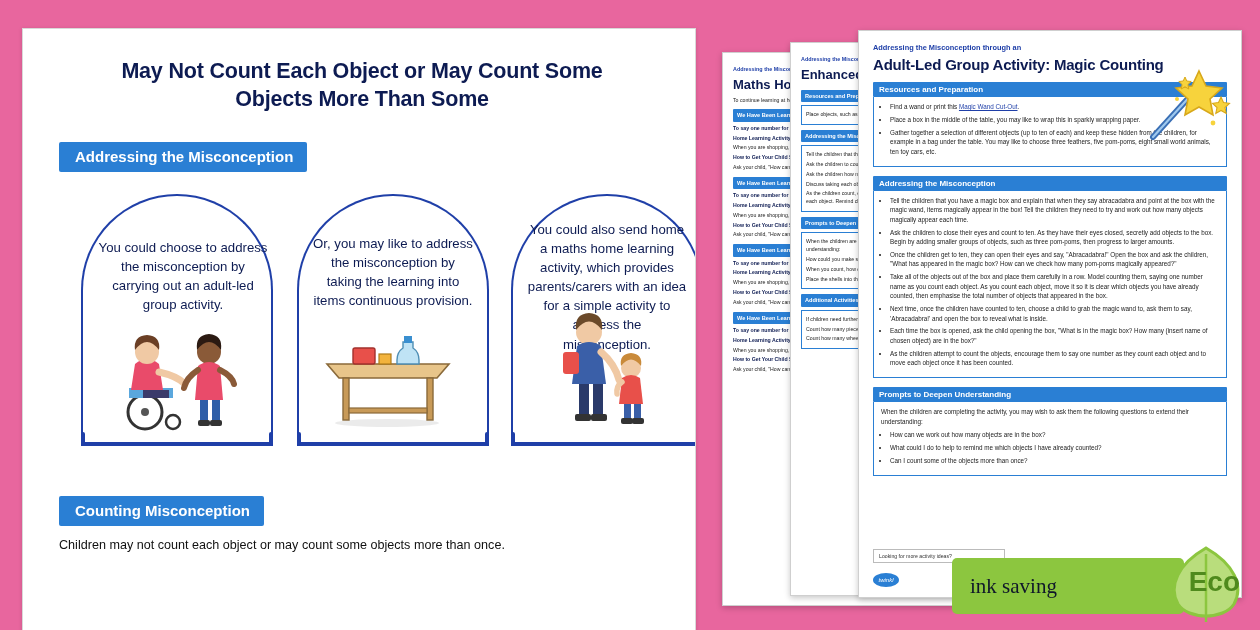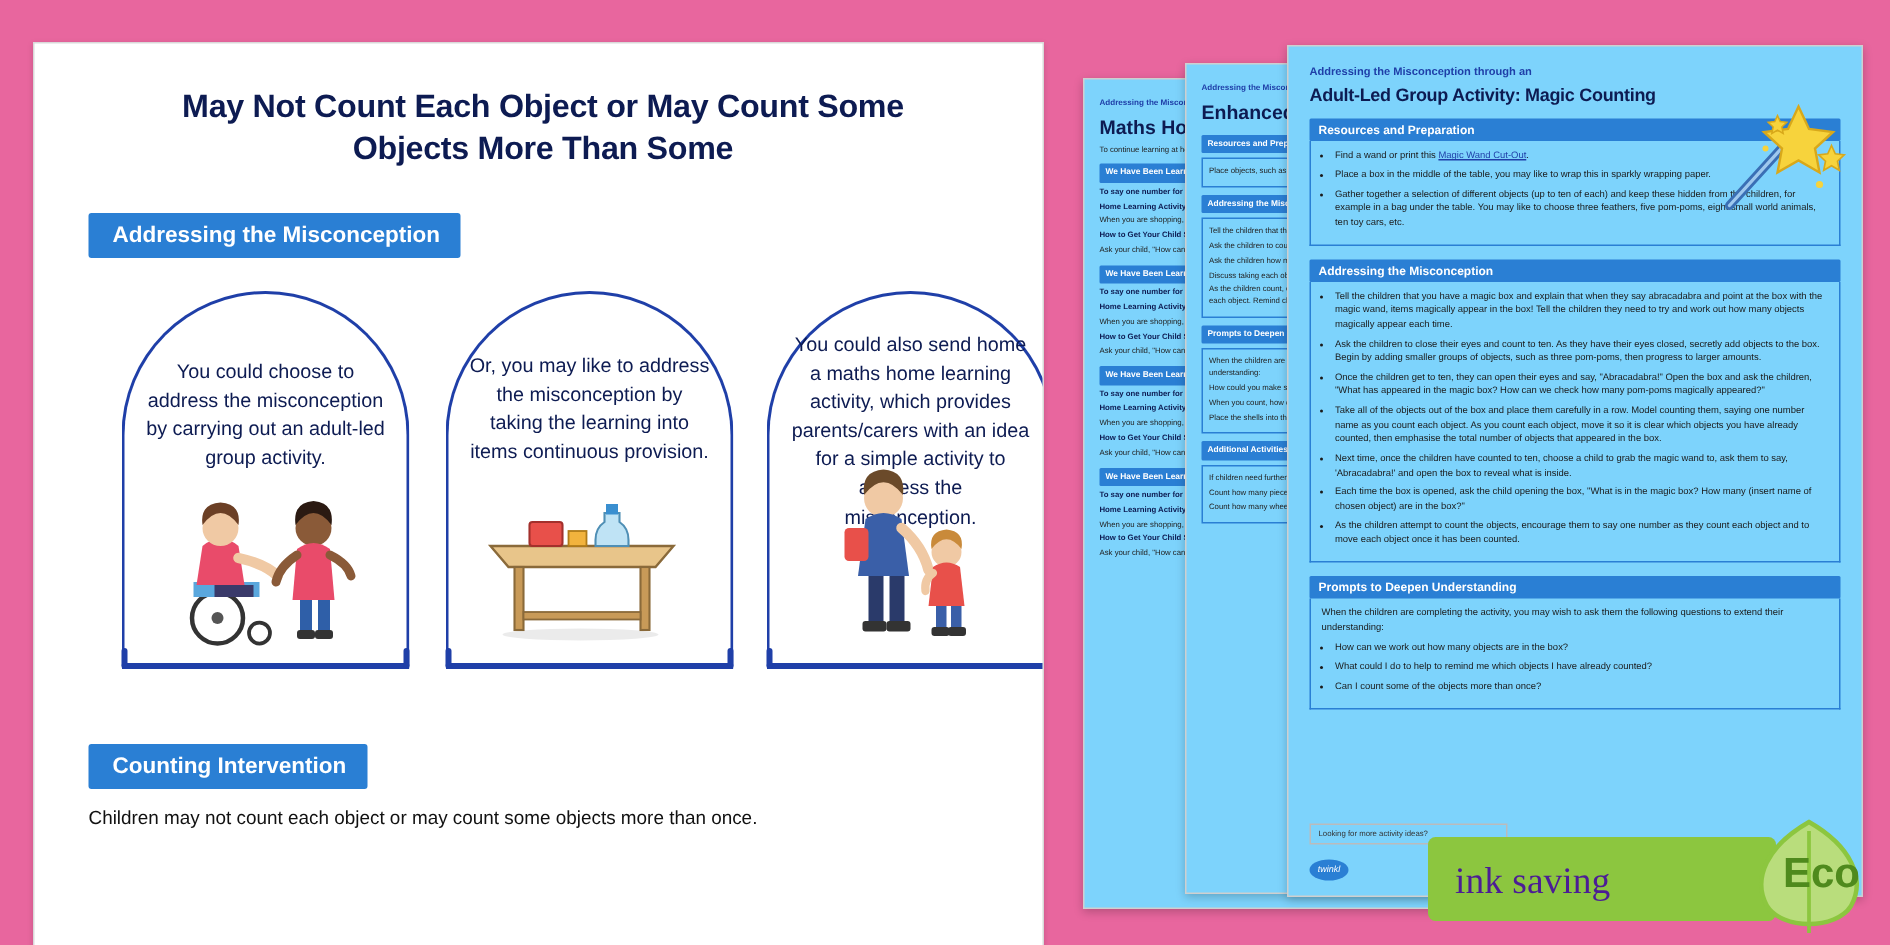--- a/index.html
+++ b/index.html
@@ -39,62 +39,62 @@
   .arch .dome{
     position:absolute;left:0;top:0;width:192px;height:252px;
     border:2.5px solid #1f3fa8;border-bottom:none;
     border-radius:96px 96px 0 0;
     box-sizing:border-box;
   }
   .arch .txt{
     position:absolute;left:16px;right:16px;top:44px;
     text-align:center;color:#0d1b52;font-size:13.2px;line-height:1.45;
   }
-  .arch.a1{left:22px;}
+  .arch.a1{left:22px;padding-left:12px;}
   .arch.a2{left:238px;}
   .arch.a3{left:452px;}
   .arch.a2 .txt{top:40px;}
   .arch.a3 .txt{top:26px;}
 
   .baseline{
     position:absolute;height:4px;background:#1f3fa8;border-radius:2px;
   }
   .basecap{position:absolute;width:4px;height:13px;background:#1f3fa8;border-radius:2px;}
 
   
   .illus{position:absolute;}
   .sub-band{
     margin-top:6px;background:#2a7fd4;color:#fff;font-weight:bold;
     font-size:15px;padding:6px 14px 7px 16px;display:inline-block;border-radius:2px;
   }
   .body-text{color:#111;font-size:12.6px;margin-top:12px;}
   .sub-head{color:#0d1b52;font-size:13px;font-weight:bold;margin-top:20px;}
   .sheet{
-    position:absolute;background:#7dd3fc;border:1px solid #cfcfcf;
+    position:absolute;background:#ffffff;border:1px solid #cfcfcf;
     box-shadow:0 2px 6px rgba(0,0,0,.22);overflow:hidden;
   }
   .s1{left:722px;top:52px;width:300px;height:552px;}
   .s2{left:790px;top:42px;width:300px;height:552px;}
   .s3{left:858px;top:30px;width:382px;height:566px;}
 
   .mini{font-size:5.2px;color:#222;line-height:1.5;}
   .mini .eyebrow{color:#1f3fa8;font-weight:bold;font-size:5.4px;}
   .mini .bigtitle{color:#0d1b52;font-weight:bold;font-size:13px;margin-top:2px;}
   .mini .bar{
     background:#2a7fd4;color:#fff;font-weight:bold;font-size:5.6px;
     padding:2px 4px;margin:5px 0 3px;border-radius:1px;
   }
   .mini .bluebox{border:1px solid #2a7fd4;padding:3px 4px;}
   .mini p{margin:2px 0;}
   .mini .hd{font-weight:bold;color:#0d1b52;}
 
   
   .s3 .pad{padding:12px 14px 0 14px;}
   .s3 .eyebrow{color:#1f3fa8;font-weight:bold;font-size:7.4px;}
-  .s3 .title{color:#0d1b52;font-weight:bold;font-size:12px;margin-top:4px;letter-spacing:-.2px;}
+  .s3 .title{color:#0d1b52;font-weight:bold;font-size:15px;margin-top:4px;letter-spacing:-.2px;}
   .s3 .secbar{
     background:#2a7fd4;color:#fff;font-weight:bold;font-size:8px;
     padding:3px 6px;margin:9px 0 0;border-radius:1px;display:block;
   }
   .s3 .secbox{
     border:1px solid #2a7fd4;border-top:none;padding:5px 7px 6px;
     font-size:6.3px;line-height:1.5;color:#1a1a1a;
   }
   .s3 ul{margin:0;padding-left:9px;}
   .s3 li{margin:0 0 3.5px 0;}
@@ -112,21 +112,21 @@
 
   
   .eco{
     position:absolute;right:8px;bottom:8px;width:300px;height:74px;
   }
   .eco-pill{
     position:absolute;left:0;top:10px;width:232px;height:56px;
     background:#8cc63f;border-radius:5px;
   }
   .eco-text{
-    position:absolute;left:18px;top:26px;color:#4c1d95;font-size:25px;
+    position:absolute;left:18px;top:26px;color:#0f172a;font-size:21px;
     font-family:"Liberation Serif", serif;
   }
   .eco-word{
     position:absolute;right:12px;top:18px;color:#4f8a1d;font-size:28px;
     font-weight:bold;
   }
   .leaf{
     position:absolute;right:0px;top:-2px;width:92px;height:78px;
   }
 </style>
@@ -222,21 +222,21 @@
       <div class="baseline" style="left:238px;top:248px;width:192px;"></div>
       <div class="basecap" style="left:238px;top:238px;"></div>
       <div class="basecap" style="left:426px;top:238px;"></div>
 
       <div class="baseline" style="left:452px;top:248px;width:192px;"></div>
       <div class="basecap" style="left:452px;top:238px;"></div>
 
     </div>
 
     <div style="margin-top:26px;">
-      <div class="sub-band">Counting Intervention</div>
+      <div class="sub-band">Counting Misconception</div>
     </div>
     <div class="body-text">Children may not count each object or may count some objects more than once.</div>
   </div>
 </div>
 
 <div class="sheet s1">
   <div class="mini" style="padding:12px 10px 0 10px;">
     <div class="eyebrow">Addressing the Misconception through</div>
     <div class="bigtitle">Maths Home Learning</div>
     <p>To continue learning at home...</p>

